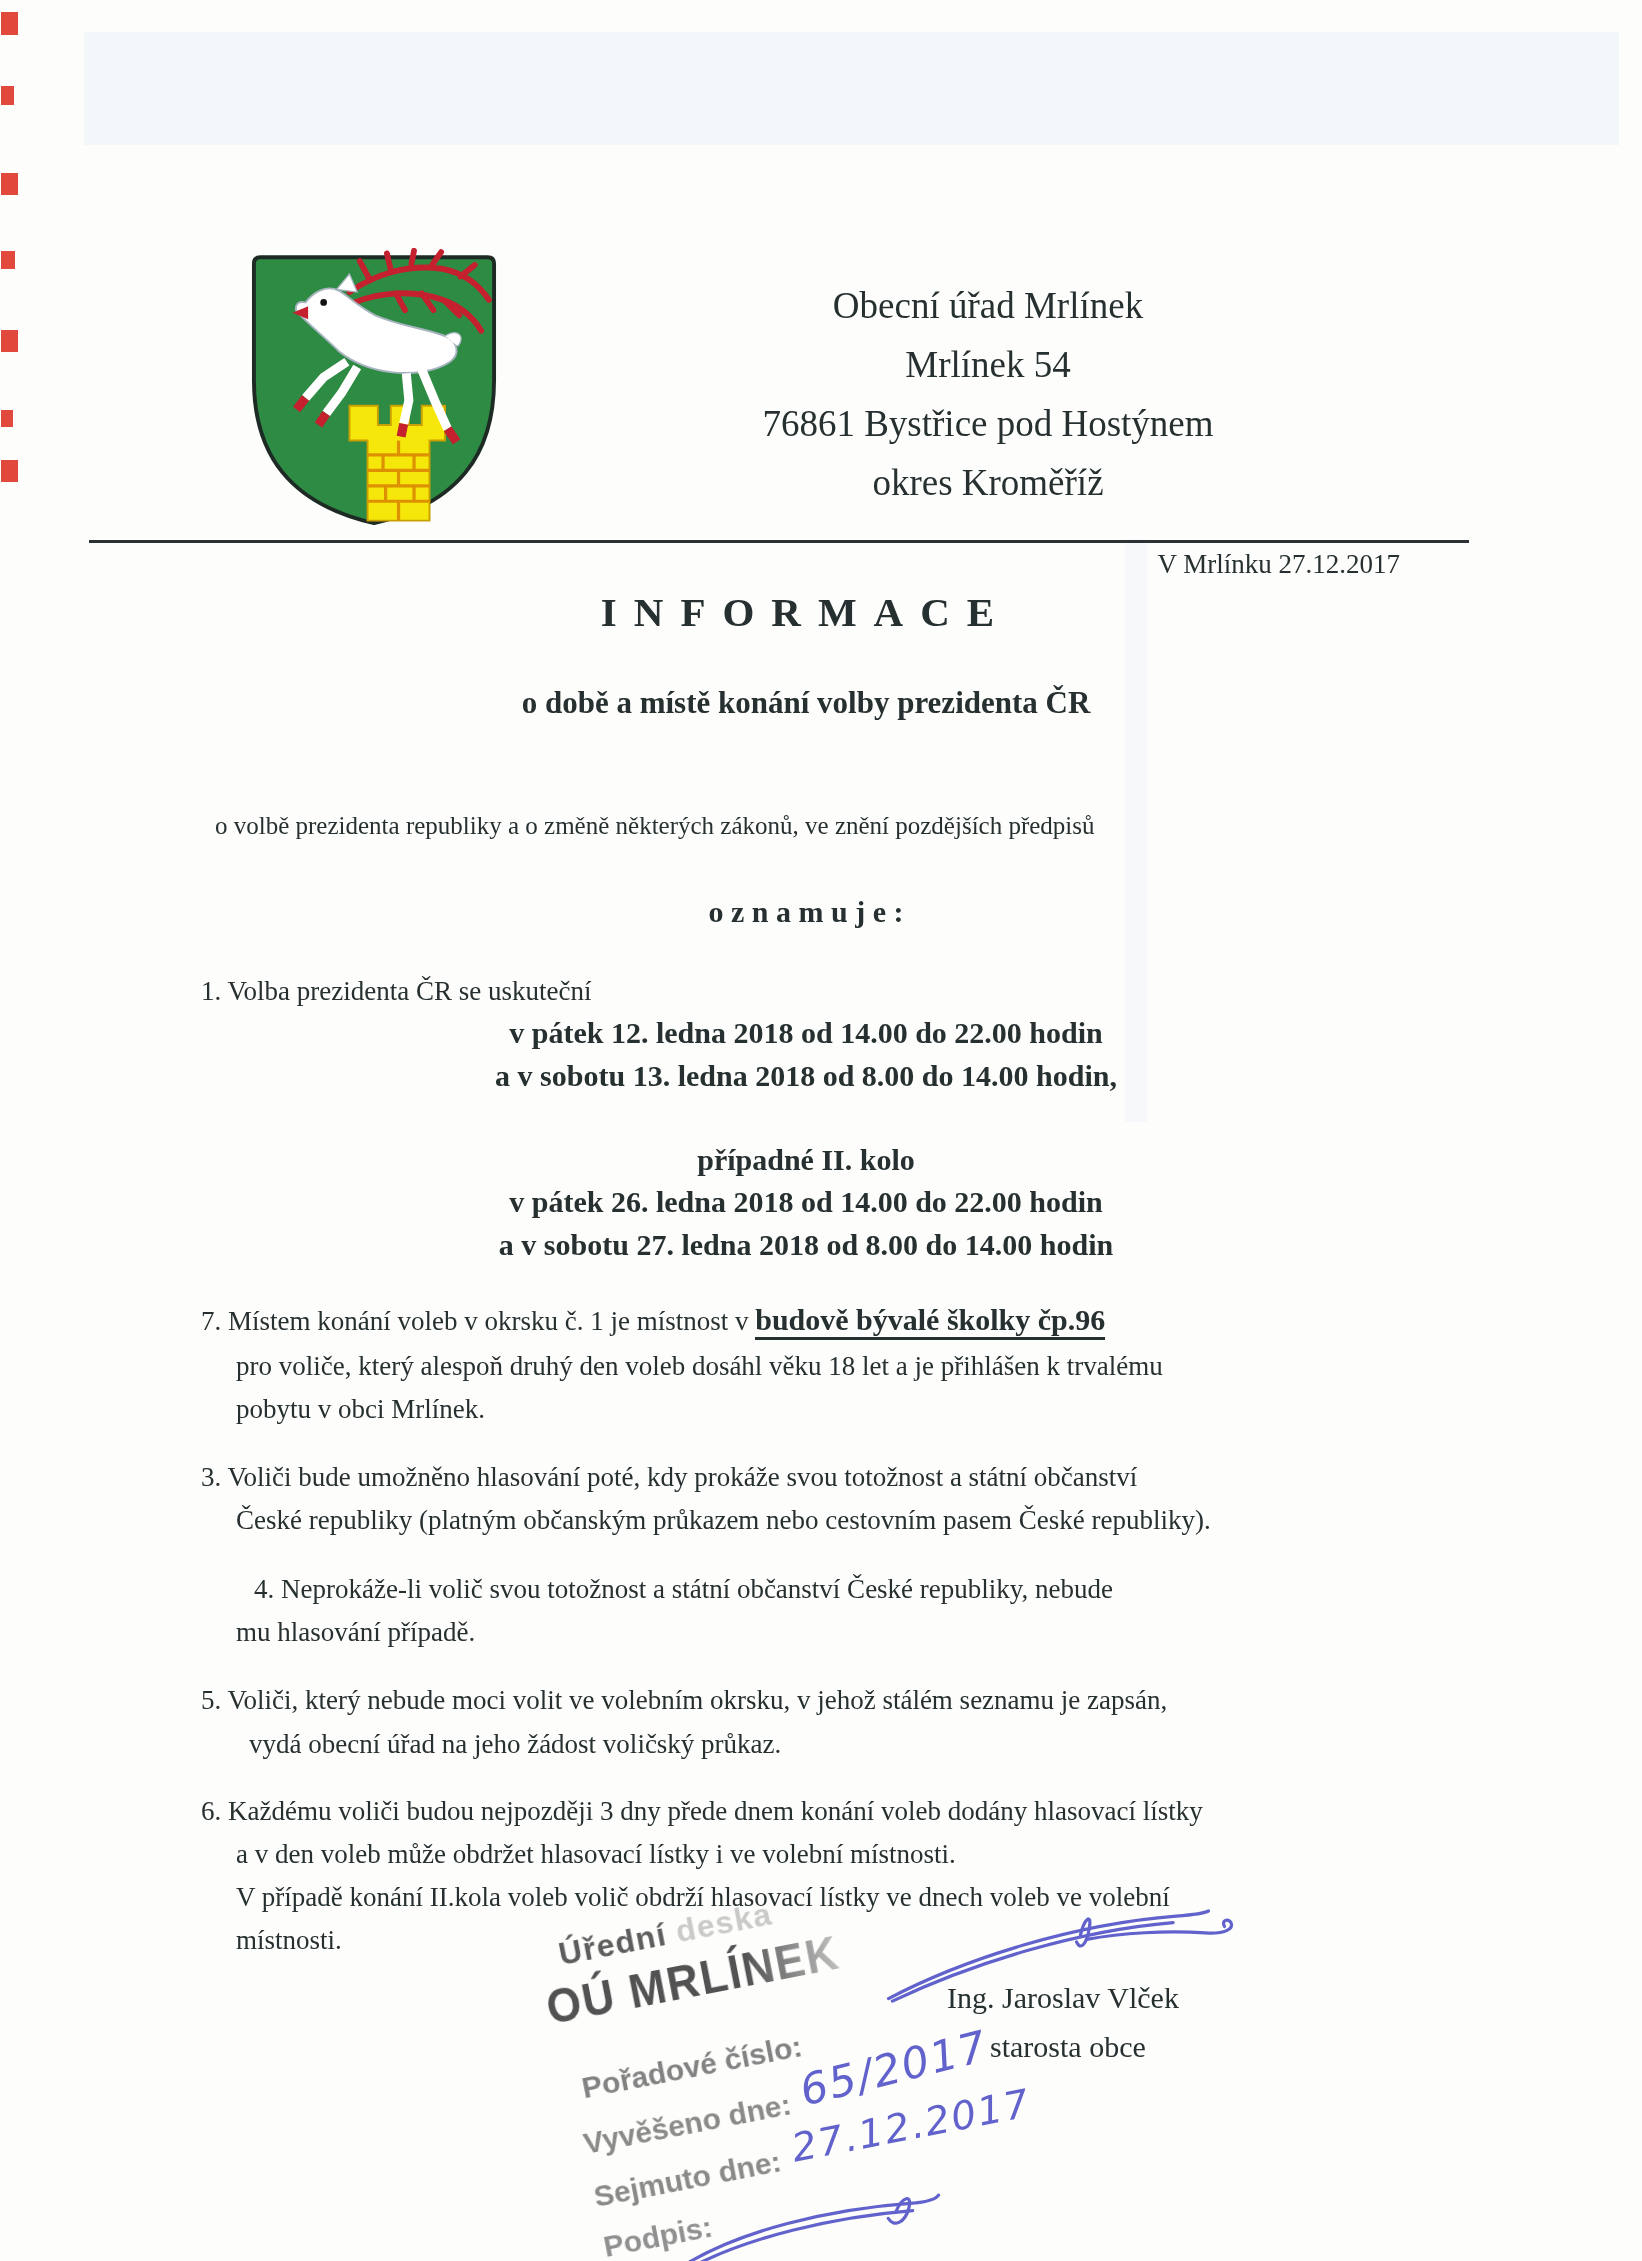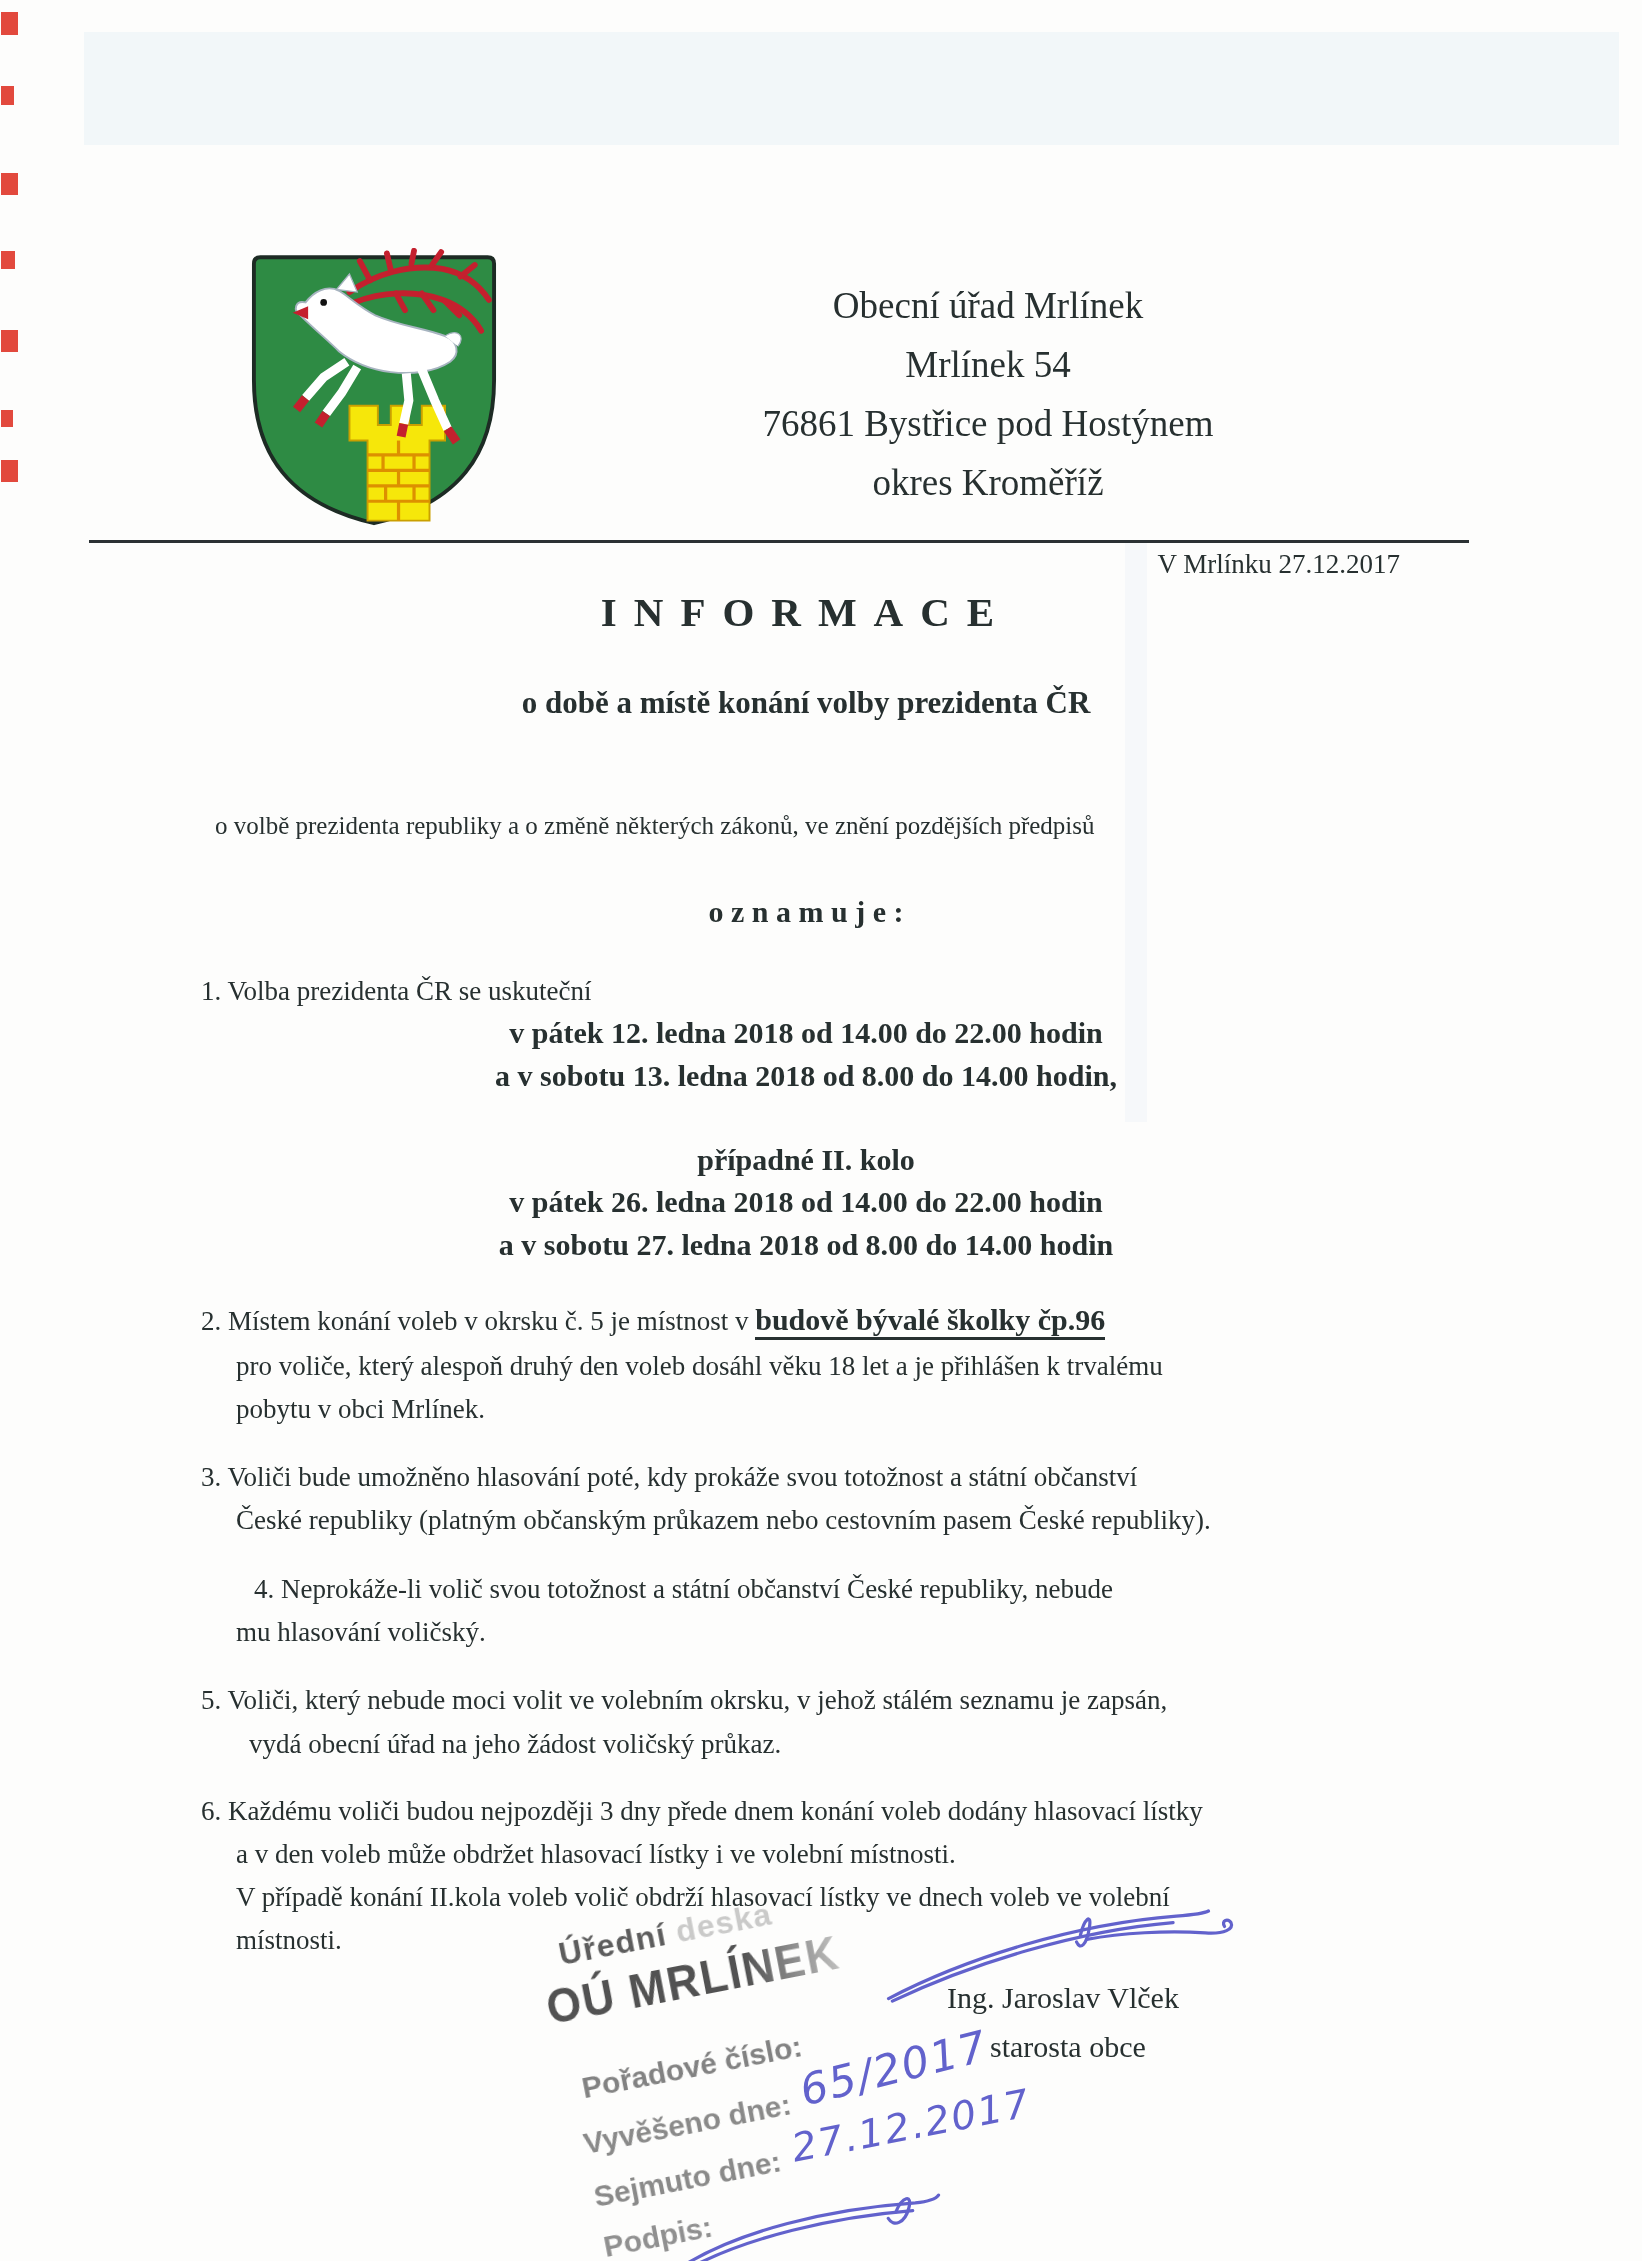--- a/index.html
+++ b/index.html
@@ -142,30 +142,30 @@
   <div class="cw announce">o z n a m u j e :</div>
 
   <div class="line" style="left:201px;top:975px;">1. Volba prezidenta ČR se uskuteční</div>
   <div class="cw sched" style="top:1016px;">v pátek  12. ledna  2018 od 14.00  do 22.00 hodin</div>
   <div class="cw sched" style="top:1059px;">a v sobotu  13. ledna 2018 od   8.00  do 14.00 hodin,</div>
   <div class="cw sched" style="top:1143px;">případné II. kolo</div>
   <div class="cw sched" style="top:1185px;">v pátek 26. ledna 2018 od 14.00 do  22.00 hodin</div>
   <div class="cw sched" style="top:1228px;">a v sobotu  27. ledna 2018 od   8.00  do 14.00 hodin</div>
 
   <div class="line" style="left:201px;top:1302px;">
-    <span>2. Místem konání voleb v okrsku č. 5 je  místnost  v  </span><span class="u-bold">budově bývalé školky  čp.96</span>
+    <span>7. Místem konání voleb v okrsku č. 1 je  místnost  v  </span><span class="u-bold">budově bývalé školky  čp.96</span>
   </div>
   <div class="line" style="left:236px;top:1350px;">pro voliče, který alespoň druhý den voleb dosáhl věku 18  let a je přihlášen k trvalému</div>
   <div class="line" style="left:236px;top:1393px;">pobytu v obci  Mrlínek.</div>
 
   <div class="line" style="left:201px;top:1461px;">3. Voliči  bude umožněno hlasování poté, kdy prokáže svou totožnost a státní  občanství</div>
   <div class="line" style="left:236px;top:1504px;">České republiky (platným občanským průkazem nebo cestovním pasem České republiky).</div>
 
   <div class="line" style="left:219px;top:1573px;margin-left:35px;">4. Neprokáže-li volič svou totožnost a státní občanství České republiky, nebude</div>
-  <div class="line" style="left:236px;top:1616px;">mu hlasování voličský.</div>
+  <div class="line" style="left:236px;top:1616px;">mu hlasování případě.</div>
 
   <div class="line" style="left:201px;top:1684px;">5. Voliči, který nebude moci volit ve volebním okrsku, v jehož stálém seznamu je zapsán,</div>
   <div class="line" style="left:249px;top:1728px;">vydá obecní úřad na jeho žádost voličský průkaz.</div>
 
   <div class="line" style="left:201px;top:1795px;">6. Každému voliči budou nejpozději 3 dny přede dnem konání voleb dodány hlasovací lístky</div>
   <div class="line" style="left:236px;top:1838px;">a v den voleb může obdržet hlasovací lístky i ve volební místnosti.</div>
   <div class="line" style="left:236px;top:1881px;">V případě konání II.kola  voleb volič obdrží hlasovací lístky ve dnech voleb ve volební</div>
   <div class="line" style="left:236px;top:1924px;">místnosti.</div>
 
   <svg class="abs" style="left:883px;top:1902px;" width="387" height="103" viewBox="0 0 600 160">

